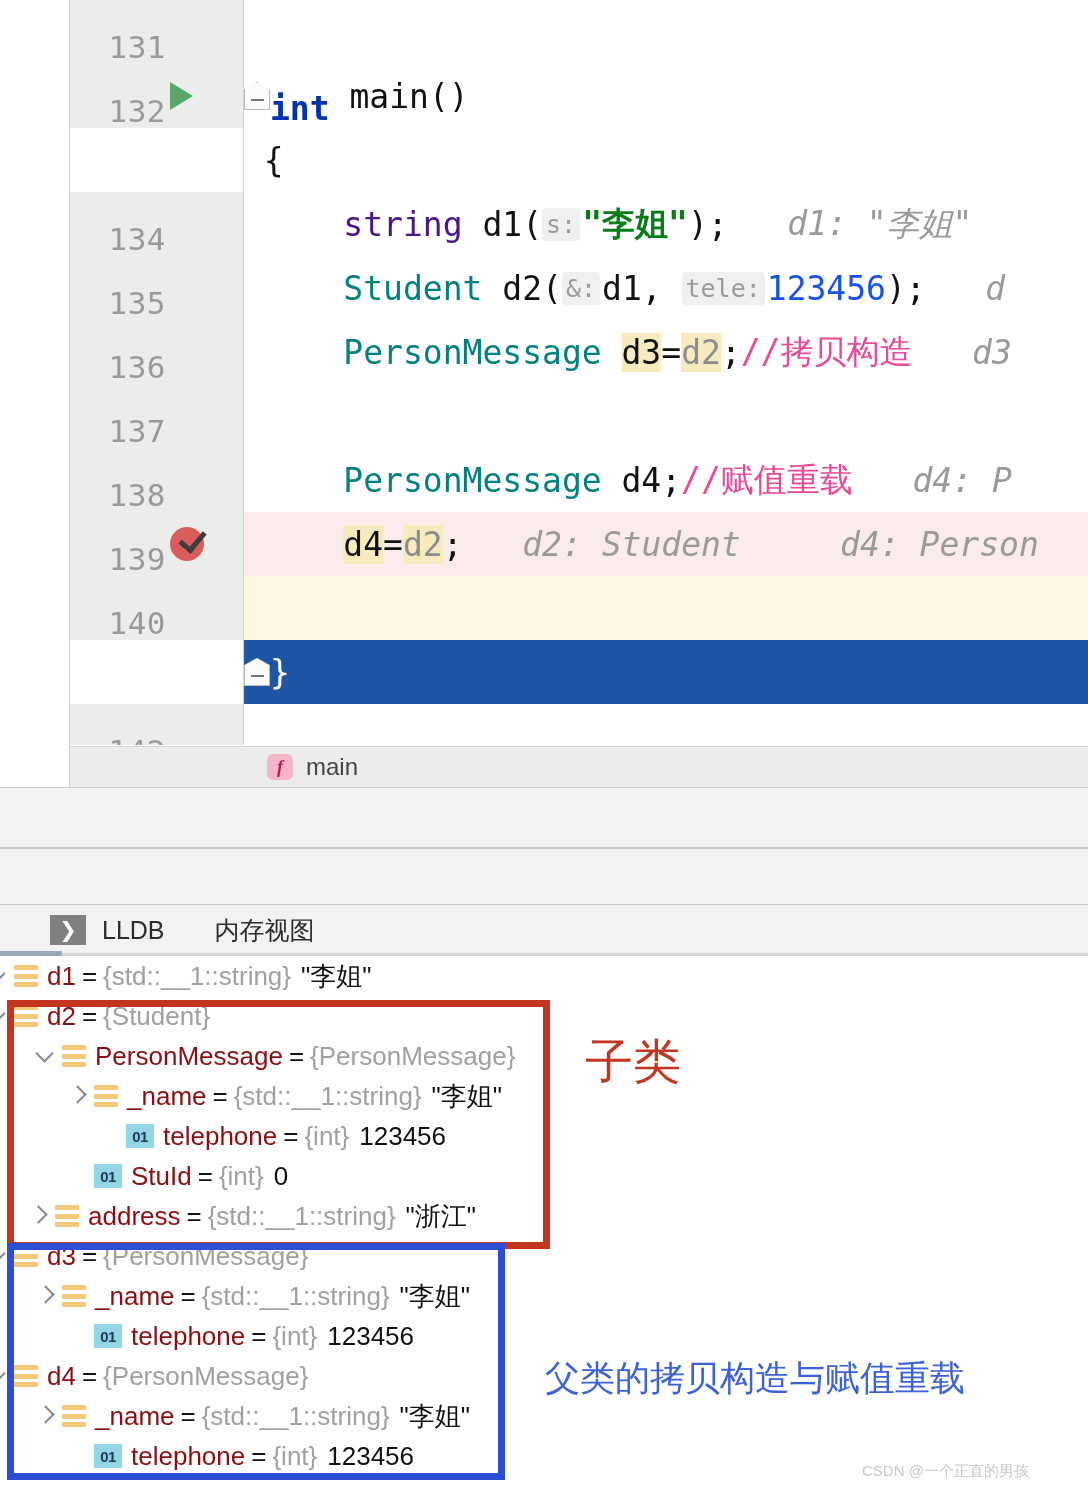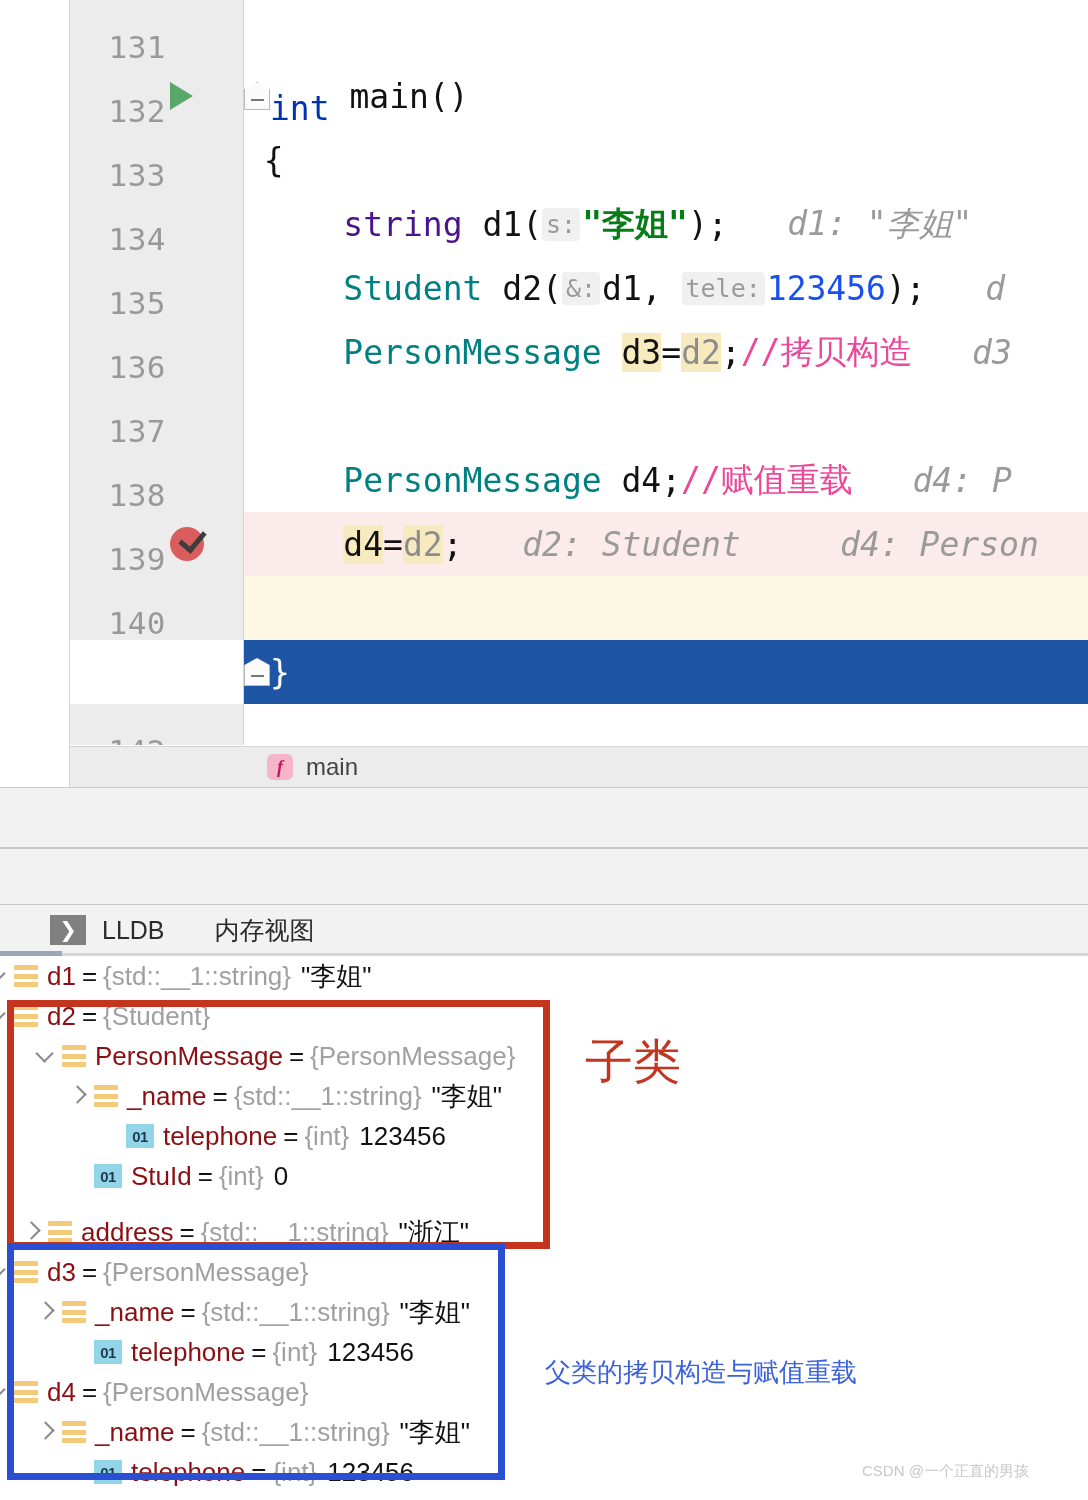--- a/index.html
+++ b/index.html
@@ -66,21 +66,21 @@
     display:flex; align-items:center;
     font-family:"DejaVu Sans Mono", monospace;
     font-size:33px;
     color:#111111;
     white-space:pre;
   }
   .line-bg {
     position:absolute; left:173px; top:0; right:0; height:64px;
   }
 
-  .tok-kw        { color:#0033b3; font-weight:normal;margin-top:24px; }
+  .tok-kw        { color:#0033b3; font-weight:bold;margin-top:24px; }
   .tok-type      { color:#4a148c; }
   .tok-class     { color:#008080; }
   .tok-str       { color:#067d17; font-weight:bold; }
   .tok-num       { color:#1750eb; }
   .tok-comment   { color:#ec4899; }
   .tok-plain     { color:#111111; }
   .tok-hint-italic { color:#9a9a9a; font-style:italic; }
   .param-hint {
     background:#f0f0f0;
     color:#9a9a9a;
@@ -246,37 +246,37 @@
 
   
   .anno-box { position:absolute; pointer-events:none; }
   #red-box  { left:7px;  top:1000px; width:543px; height:249px;
               border:7px solid #c4351f; background:transparent; }
   #blue-box { left:7px;  top:1243px; width:498px; height:237px;
               border:7px solid #2a4fd4; background:transparent; }
 
   .anno-text { position:absolute; white-space:nowrap; }
   #anno-red  { left:585px; top:1030px; font-size:48px; color:#c4351f; }
-  #anno-blue { left:545px; top:1355px; font-size:26px; color:#3b62d8; }
+  #anno-blue { left:545px; top:1355px; font-size:35px; color:#3b62d8; }
 
   #watermark {
     position:absolute; left:862px; top:1462px;
     font-size:15px; color:#c8c8c8;
     white-space:nowrap;
   }
 </style>
 </head>
 <body>
 
 <div id="editor">
   <div class="left-strip"></div>
   <div class="code-scroll" id="code-scroll">
       <div class="line"><div class="line-bg" style="background: rgb(255, 255, 255);"></div><div class="gutter"><div class="lnum">131</div><div class="gutter-icon"></div></div><div class="gutter-sep"></div><div class="code" style="left: 174px;"></div></div>
       <div class="line"><div class="line-bg" style="background: rgb(255, 255, 255);"></div><div class="gutter"><div class="lnum">132</div><div class="gutter-icon"><div class="run-tri"></div></div></div><div class="gutter-sep"></div><div class="fold"><div class="fold-marker"></div></div><div class="code" style="left: 200px;"><span class="tok-kw">int</span><span class="tok-plain"> main()</span></div></div>
-      <div class="line"><div class="line-bg" style="background: rgb(255, 255, 255);"></div><div class="gutter"><div class="lnum">133</div><div class="gutter-icon"></div></div><div class="gutter-sep"></div><div class="code" style="left: 174px;"><span class="tok-plain"> {</span></div></div>
+      <div class="line"><div class="line-bg" style="background: rgb(255, 255, 255);"></div><div class="gutter-sep"></div><div class="code" style="left: 174px;"><span class="tok-plain"> {</span></div></div>
       <div class="line"><div class="line-bg" style="background: rgb(255, 255, 255);"></div><div class="gutter"><div class="lnum">134</div><div class="gutter-icon"></div></div><div class="gutter-sep"></div><div class="code" style="left: 174px;"><span class="tok-plain">     </span><span class="tok-type">string</span><span class="tok-plain"> d1(</span><span class="param-hint">s:</span><span class="tok-str">"李姐"</span><span class="tok-plain">);</span><span class="tok-hint-italic">   d1: "李姐"</span></div></div>
       <div class="line"><div class="line-bg" style="background: rgb(255, 255, 255);"></div><div class="gutter"><div class="lnum">135</div><div class="gutter-icon"></div></div><div class="gutter-sep"></div><div class="code" style="left: 174px;"><span class="tok-plain">     </span><span class="tok-class">Student</span><span class="tok-plain"> d2(</span><span class="param-hint">&amp;:</span><span class="tok-plain">d1, </span><span class="param-hint">tele:</span><span class="tok-num">123456</span><span class="tok-plain">);</span><span class="tok-hint-italic">   d</span></div></div>
       <div class="line"><div class="line-bg" style="background: rgb(255, 255, 255);"></div><div class="gutter"><div class="lnum">136</div><div class="gutter-icon"></div></div><div class="gutter-sep"></div><div class="code" style="left: 174px;"><span class="tok-plain">     </span><span class="tok-class">PersonMessage</span><span class="tok-plain"> </span><span class="hl-ident">d3</span><span class="tok-plain">=</span><span class="hl-ident-dim">d2</span><span class="tok-plain">;</span><span class="tok-comment">//拷贝构造</span><span class="tok-hint-italic">   d3</span></div></div>
       <div class="line"><div class="line-bg" style="background: rgb(255, 255, 255);"></div><div class="gutter"><div class="lnum">137</div><div class="gutter-icon"></div></div><div class="gutter-sep"></div><div class="code" style="left: 174px;"></div></div>
       <div class="line"><div class="line-bg" style="background: rgb(255, 255, 255);"></div><div class="gutter"><div class="lnum">138</div><div class="gutter-icon"></div></div><div class="gutter-sep"></div><div class="code" style="left: 174px;"><span class="tok-plain">     </span><span class="tok-class">PersonMessage</span><span class="tok-plain"> d4;</span><span class="tok-comment">//赋值重载</span><span class="tok-hint-italic">   d4: P</span></div></div>
       <div class="line"><div class="line-bg" style="background: rgb(251, 235, 235);"></div><div class="gutter"><div class="lnum">139</div><div class="gutter-icon"><div class="bp"></div></div></div><div class="gutter-sep"></div><div class="code" style="left: 174px;"><span class="tok-plain">     </span><span class="hl-ident">d4</span><span class="tok-plain">=</span><span class="hl-ident-dim">d2</span><span class="tok-plain">;</span><span class="tok-hint-italic">   d2: Student     d4: Person</span></div></div>
       <div class="line"><div class="line-bg" style="background: rgb(253, 248, 227);"></div><div class="gutter"><div class="lnum">140</div><div class="gutter-icon"></div></div><div class="gutter-sep"></div><div class="code" style="left: 174px;"></div></div>
       <div class="line"><div class="line-bg" style="background: rgb(31, 85, 165);"></div><div class="gutter-sep"></div><div class="fold"><div class="fold-marker"></div></div><div class="code" style="left: 200px;"><span style="color: rgb(255, 255, 255);">}</span></div></div>
       <div class="line"><div class="line-bg" style="background: rgb(255, 255, 255);"></div><div class="gutter"><div class="lnum">142</div><div class="gutter-icon"></div></div><div class="gutter-sep"></div><div class="code" style="left: 174px;"></div></div>
     </div>
@@ -354,21 +354,21 @@
       <span class="v-val">123456</span>
     </div>
     <div class="row" style="padding-left: 66px;">
       <div class="chev none"></div>
       <div class="ico-int">01</div>
       <span class="v-name">StuId</span>
       <span class="v-eq">=</span>
       <span class="v-type">{int}</span>
       <span class="v-val">0</span>
     </div>
-    <div class="row" style="padding-left: 20px; margin-top: 16px;">
+    <div class="row" style="padding-left: 27px;">
       <div class="chev right"></div>
       <div class="ico-obj">
         <span></span>
         <span></span>
         <span></span>
       </div>
       <span class="v-name">address</span>
       <span class="v-eq">=</span>
       <span class="v-type">{std::__1::string}</span>
       <span class="v-val">"浙江"</span>

